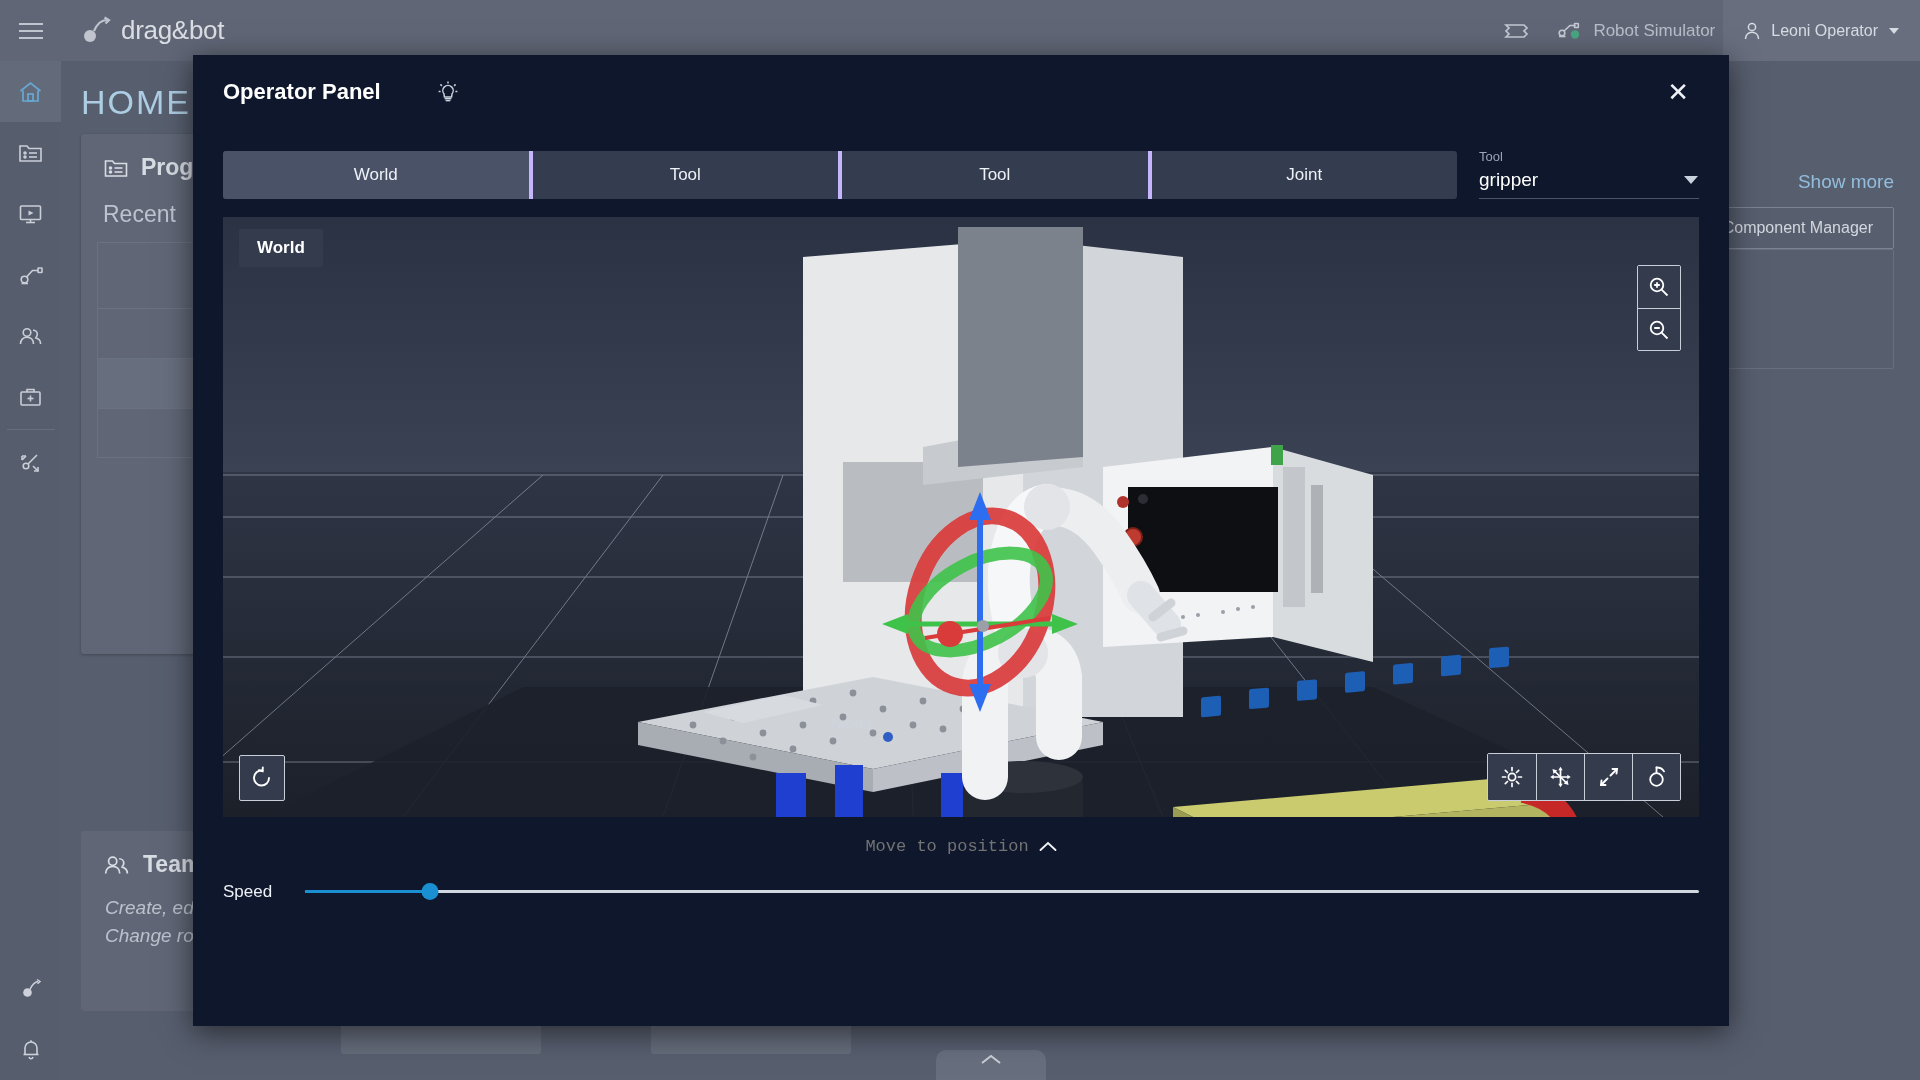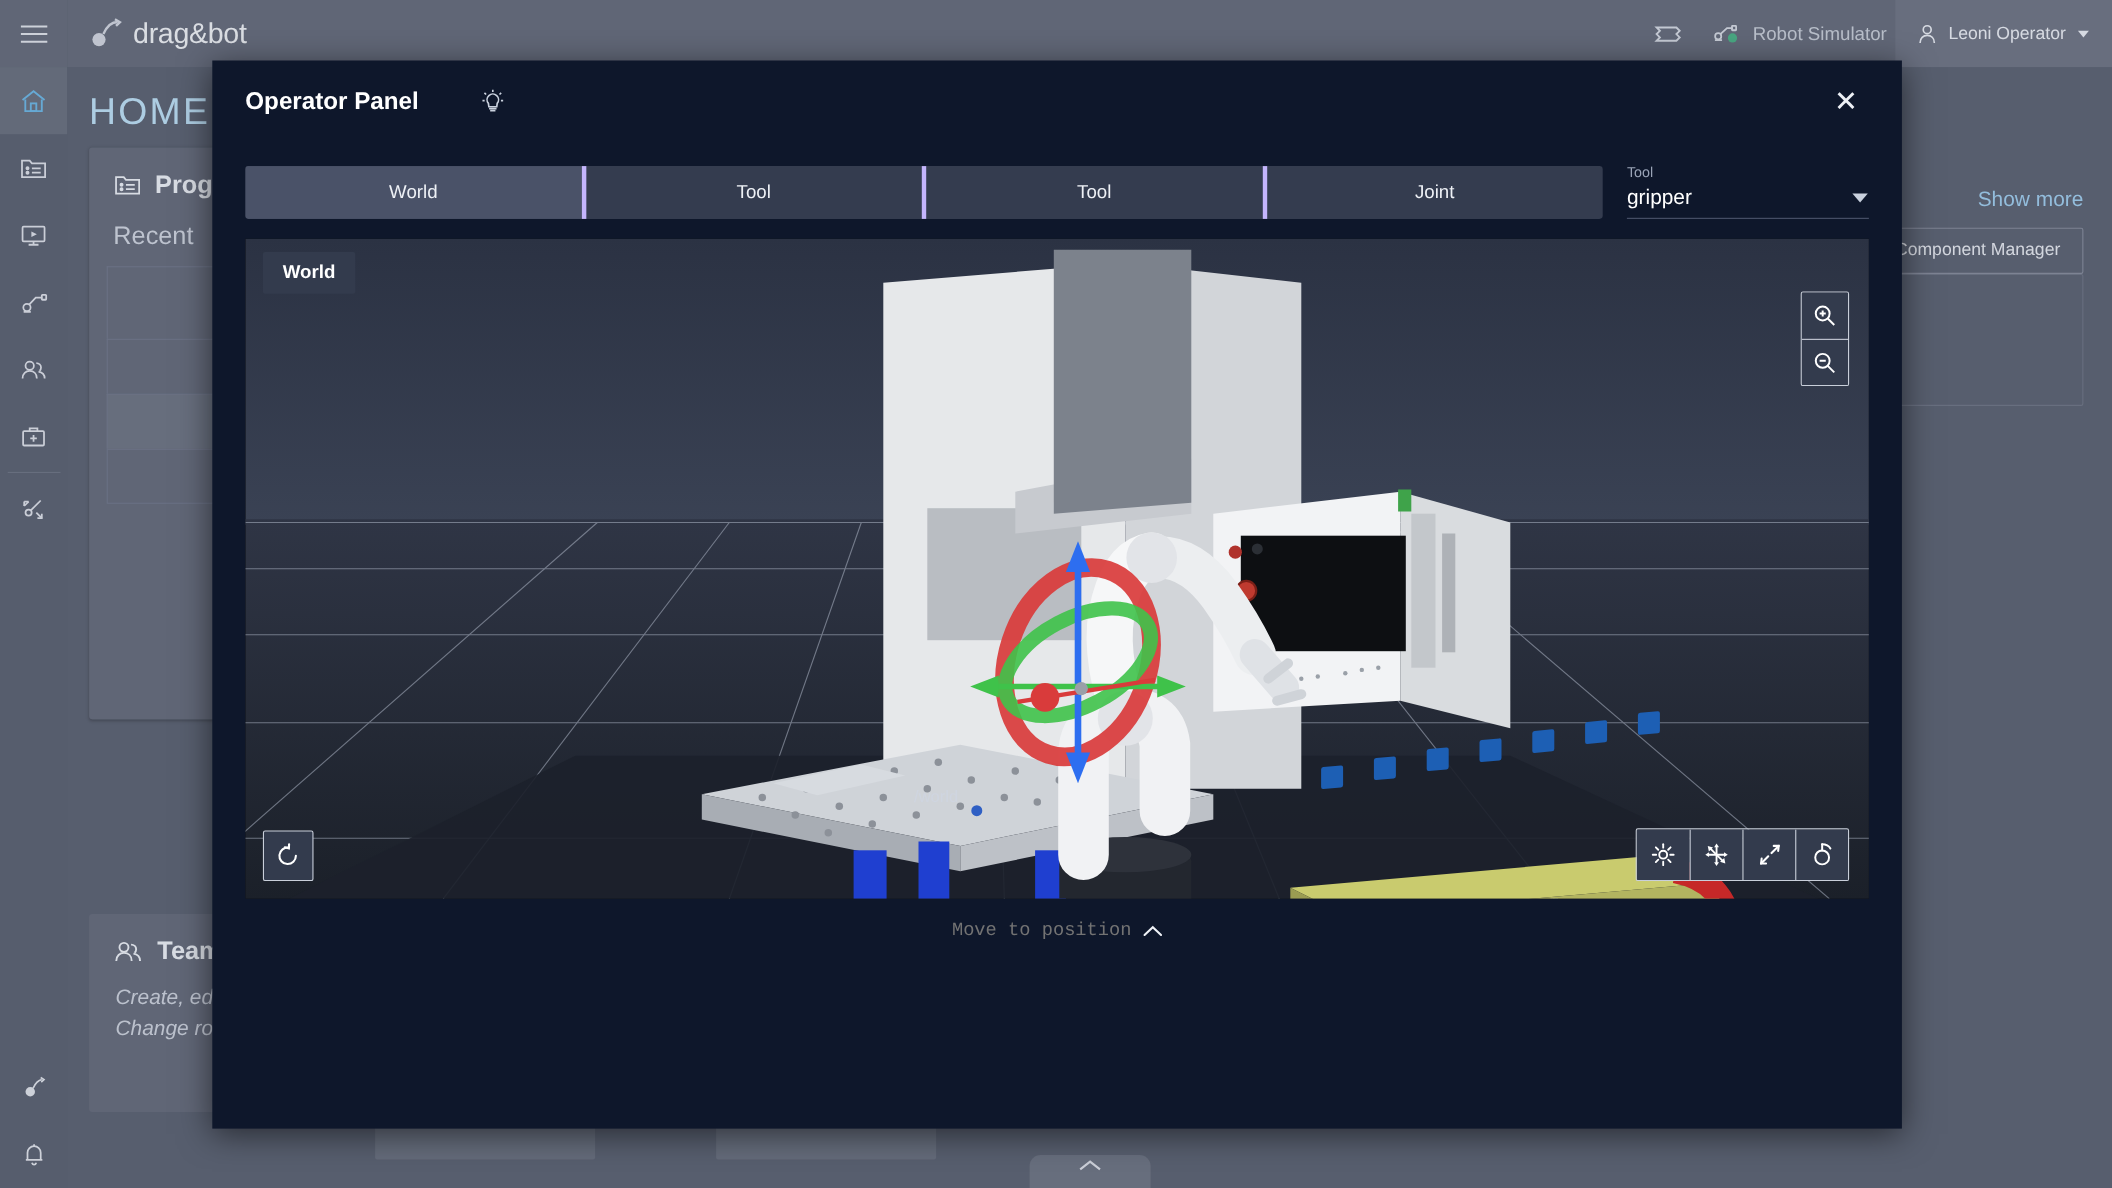--- a/index.html
+++ b/index.html
@@ -804,13 +804,21 @@
 
   <div class="move-row">
     <span class="move-label">Move to position</span>
     <span>
       <svg width="18" height="11" viewBox="0 0 18 11" fill="none" stroke="#eef1f6" stroke-width="1.9" stroke-linecap="round">
         <path d="M1.5 9 L9 2 L16.5 9"></path>
       </svg>
     </span>
   </div>
 
+  <div class="speed-row">
+    <div class="speed-label">Speed</div>
+    <div class="slider">
+      <div class="slider-track"></div>
+      <div class="slider-fill" style="width: 9%;"></div>
+      <div class="slider-thumb" style="left: 9%;"></div>
+    </div>
+  </div>
 </div>
 
 </body></html>

